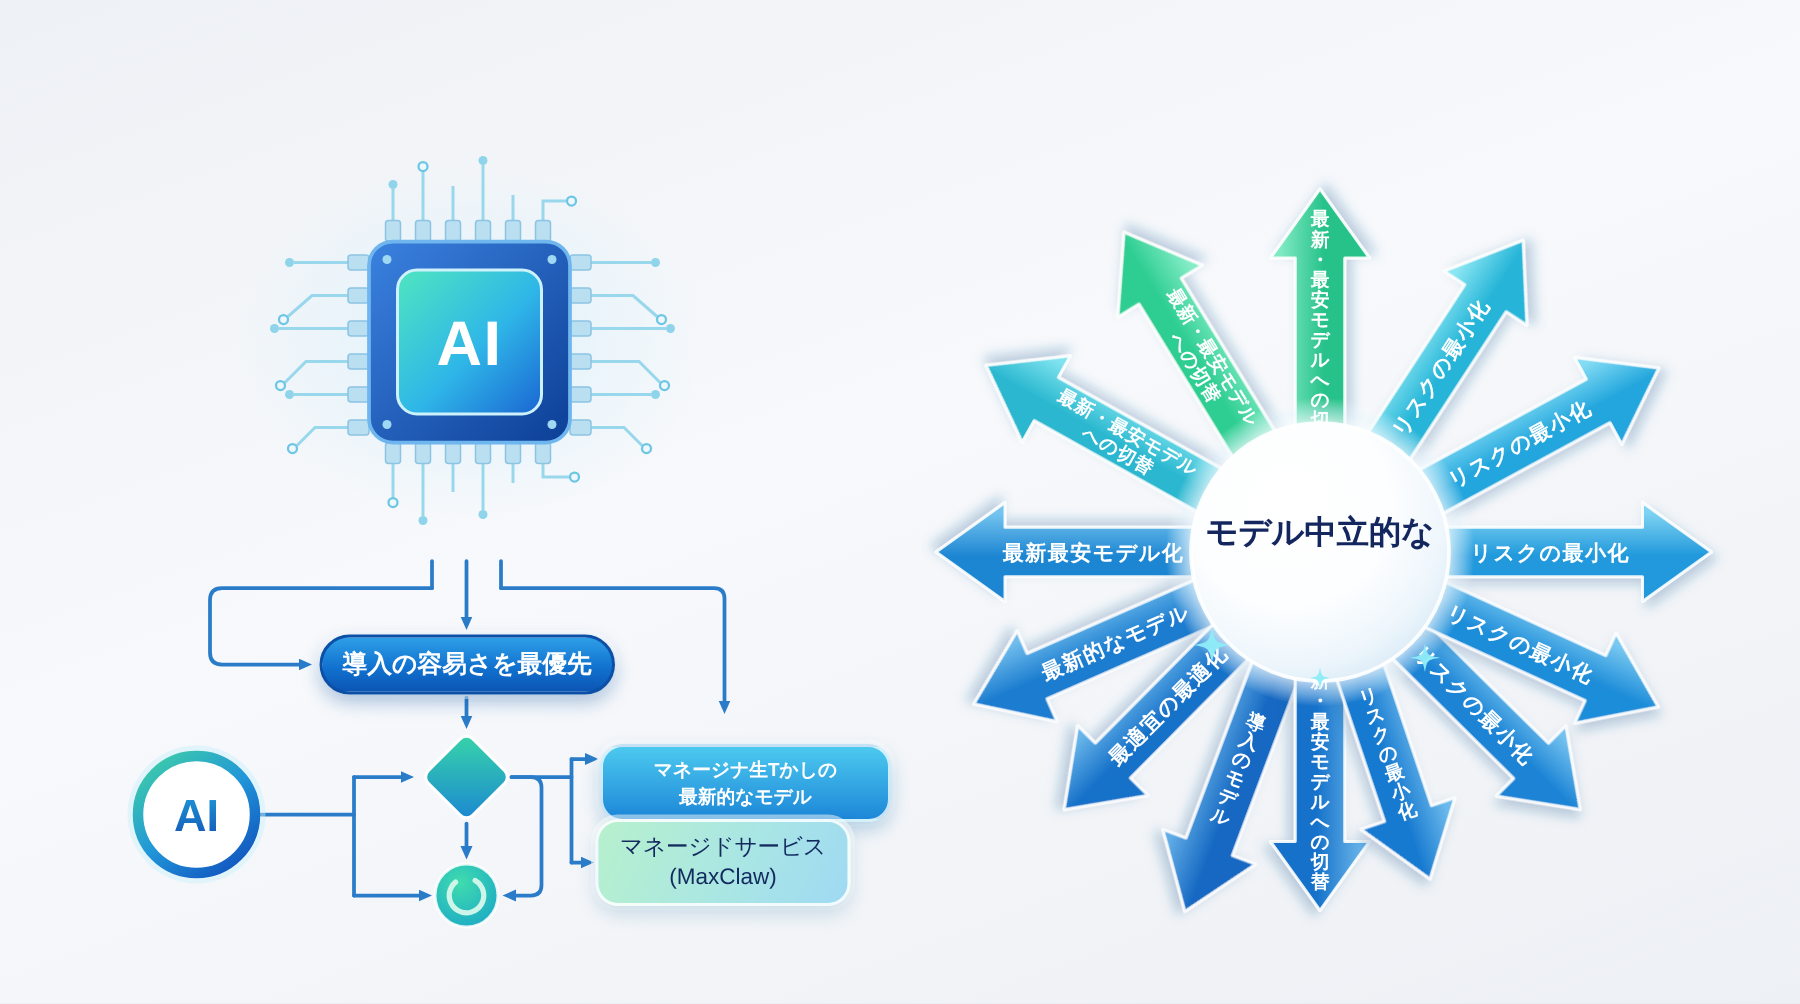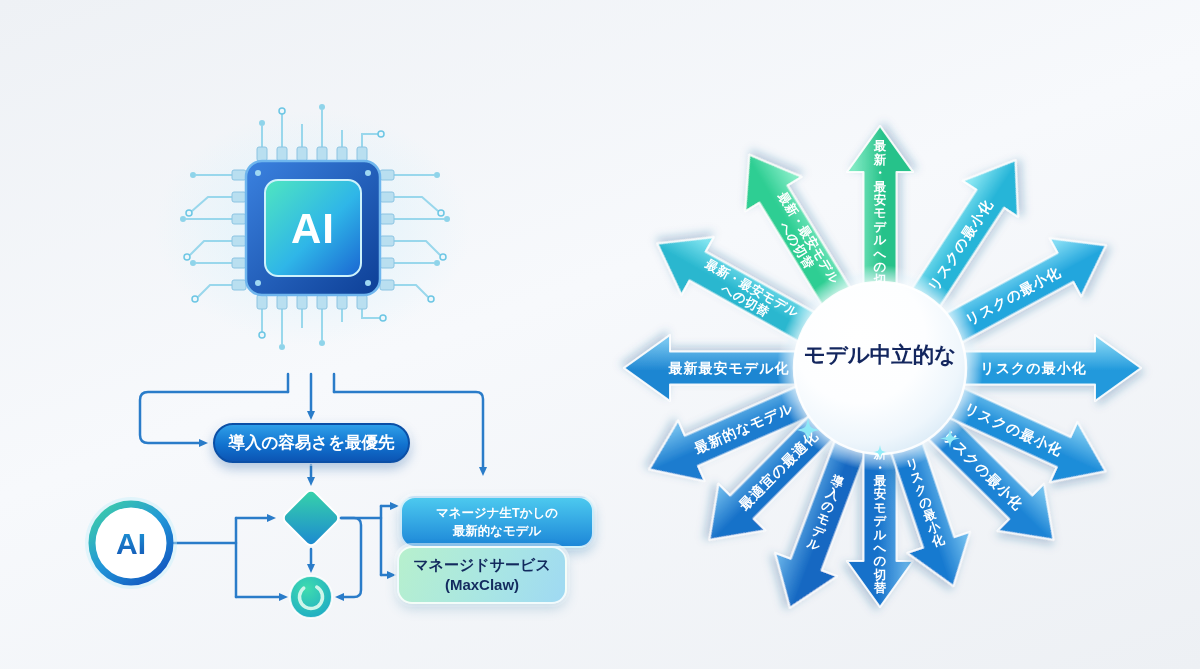--- a/index.html
+++ b/index.html
@@ -15,21 +15,21 @@
   .box-priority{left:213px;top:423px;width:197px;height:40px;border-radius:21px;
     background:linear-gradient(180deg,#2f9fe8 0%,#1172cf 55%,#0c55b4 100%);
     border:2px solid #0b4fa6;color:#fff;font-size:16.5px;font-weight:700;
     box-shadow:0 5px 12px rgba(21,86,160,.35),0 0 0 3px rgba(255,255,255,.55);}
   .box-managed-ops{left:400px;top:480px;width:194px;height:52px;border-radius:15px;
     background:linear-gradient(180deg,#4cc9ef 0%,#1d87d8 100%);
     border:2px solid rgba(255,255,255,.75);color:#fff;font-size:12.5px;font-weight:700;line-height:1.45;
     box-shadow:0 5px 12px rgba(21,110,170,.3),0 0 0 3px rgba(255,255,255,.5);margin-top:16px;}
   .box-managed-service{left:397px;top:546px;width:170px;height:58px;border-radius:15px;
     background:linear-gradient(115deg,#b7f0cd 0%,#a9e6e3 55%,#9fd9f3 100%);
-    border:2px solid rgba(255,255,255,.85);color:#132a5e;font-size:15px;font-weight:700;line-height:1.35;
+    border:2px solid rgba(255,255,255,.85);color:#132a5e;font-size:15px;font-weight:400;line-height:1.35;
     box-shadow:0 5px 12px rgba(60,130,170,.25),0 0 0 3px rgba(255,255,255,.5);}
   .center-label{position:absolute;left:770px;top:340px;width:220px;text-align:center;
     font-size:21.5px;font-weight:800;color:#13265e;line-height:1.45;}
   svg{position:absolute;}
   .alab{fill:#ffffff;font-weight:700;font-size:14px;letter-spacing:1px;
     font-family:"Liberation Sans","DejaVu Sans",sans-serif;}
   .ainode-text{font-size:30px;font-weight:800;font-family:"Liberation Sans","DejaVu Sans",sans-serif;}
   .chip-text{font-size:42px;font-weight:800;letter-spacing:1px;
     font-family:"Liberation Sans","DejaVu Sans",sans-serif;fill:#ffffff;}
 </style>

